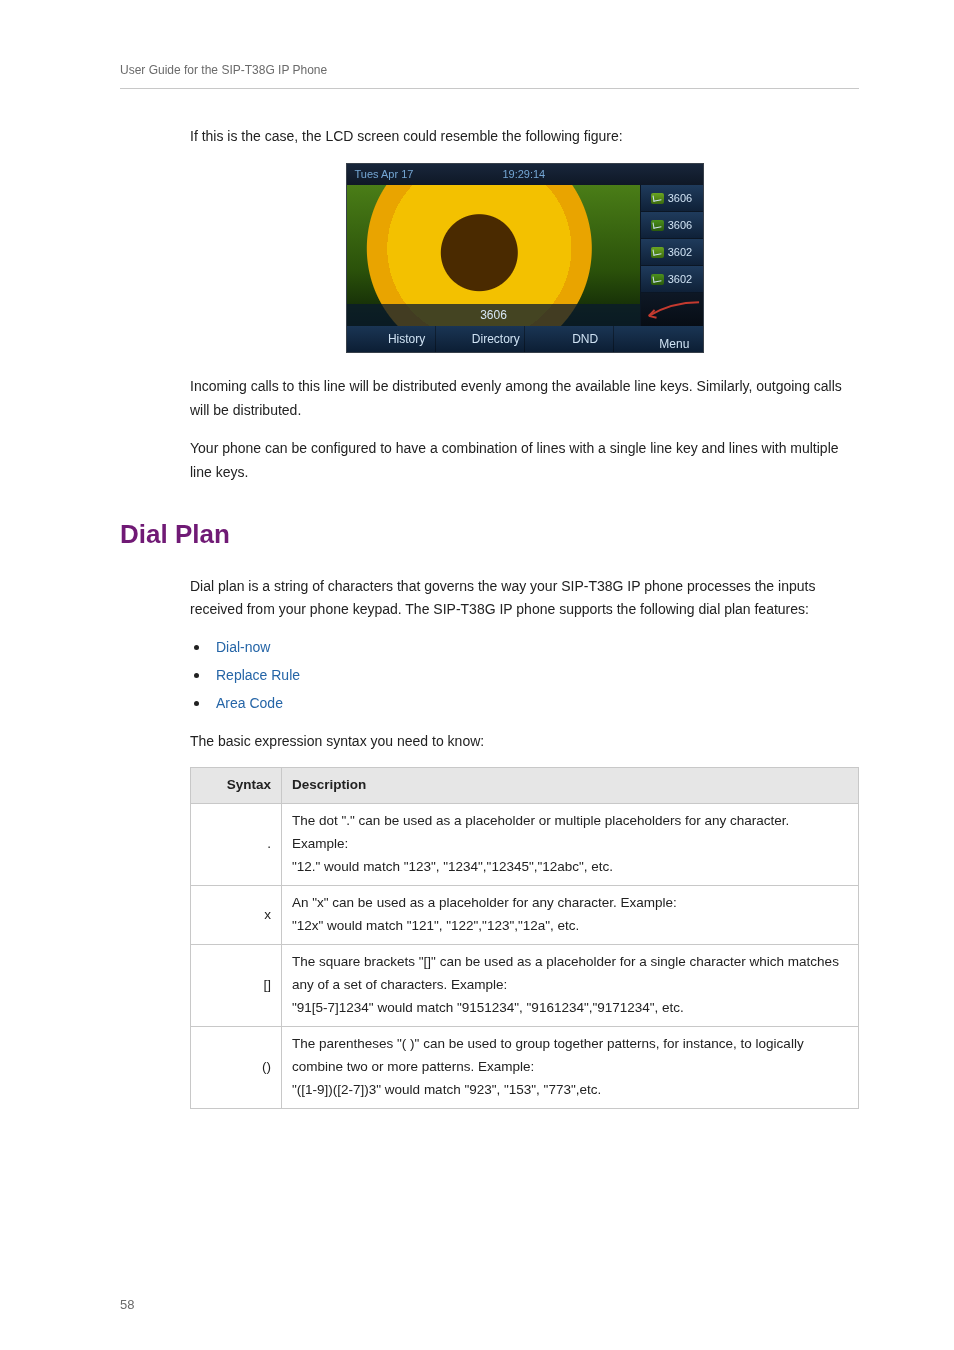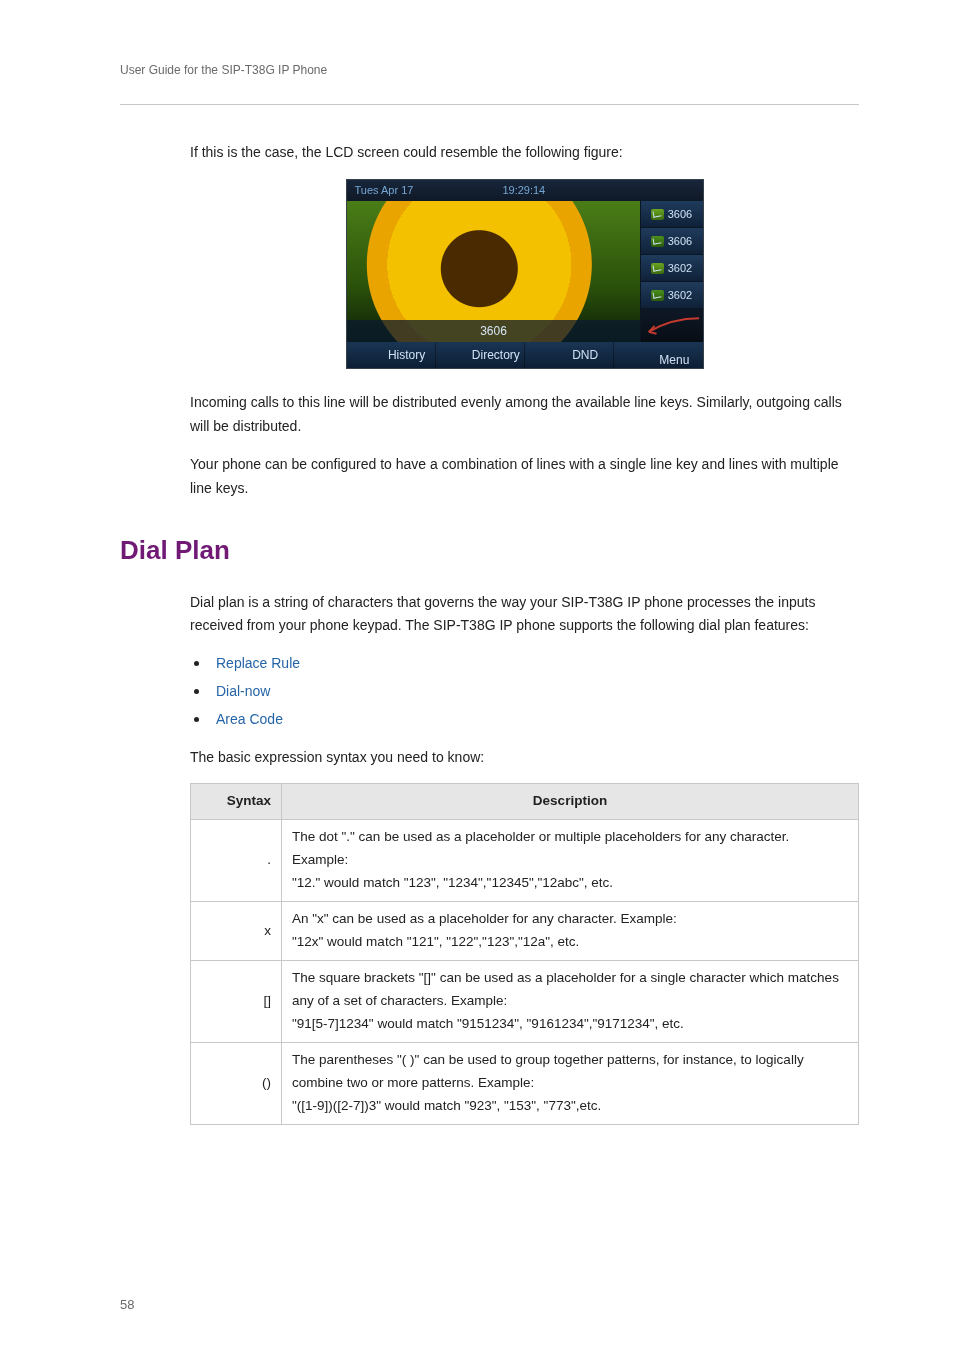--- a/index.html
+++ b/index.html
@@ -20,21 +20,21 @@
     color:var(--ink);
     font-family:"Segoe UI",Tahoma,Verdana,sans-serif;
     font-size:14px;
     line-height:1.7;
     position:relative;
   }
   .running-head{
     color:var(--muted);
     font-size:12px;
     border-bottom:1px solid var(--hairline);
-    padding-bottom:24px;
+    padding-bottom:8px;
     margin-bottom:36px;
   }
   .content{
     padding-left:70px; 
   }
   .para{margin:0 0 14px 0;}
   .heading{
     color:#701a75;
     font-weight:700;
     font-size:26px;
@@ -63,21 +63,20 @@
   }
   .syntax-table th,.syntax-table td{
     border:1px solid var(--hairline);
     padding:6px 10px;
     vertical-align:middle;
     text-align:left;
   }
   .syntax-table th{
     background:var(--th-bg);
     font-weight:700;
-    text-align:center;
   }
   .syntax-table .sym{
     width:70px;
     text-align:right;
   }
   .syntax-table td .line{display:block;}
   .page-num{
     position:absolute;
     left:120px;
     bottom:34px;
@@ -223,24 +222,24 @@
 
     <p class="para">Incoming calls to this line will be distributed evenly among the available line keys. Similarly, outgoing calls will be distributed.</p>
     <p class="para">Your phone can be configured to have a combination of lines with a single line key and lines with multiple line keys.</p>
 
     <h2 class="heading">Dial Plan</h2>
 
     <p class="para">Dial plan is a string of characters that governs the way your SIP-T38G IP phone processes the inputs received from your phone keypad. The SIP-T38G IP phone supports the following dial plan features:</p>
 
     <ul class="bullets">
       <li>
-        <span class="link">Replace Rule</span>
+        <span class="link">Dial-now</span>
       </li>
       <li>
-        <span class="link">Dial-now</span>
+        <span class="link">Replace Rule</span>
       </li>
       <li>
         <span class="link">Area Code</span>
       </li>
     </ul>
 
     <p class="para">The basic expression syntax you need to know:</p>
 
     <table class="syntax-table">
       <thead>

